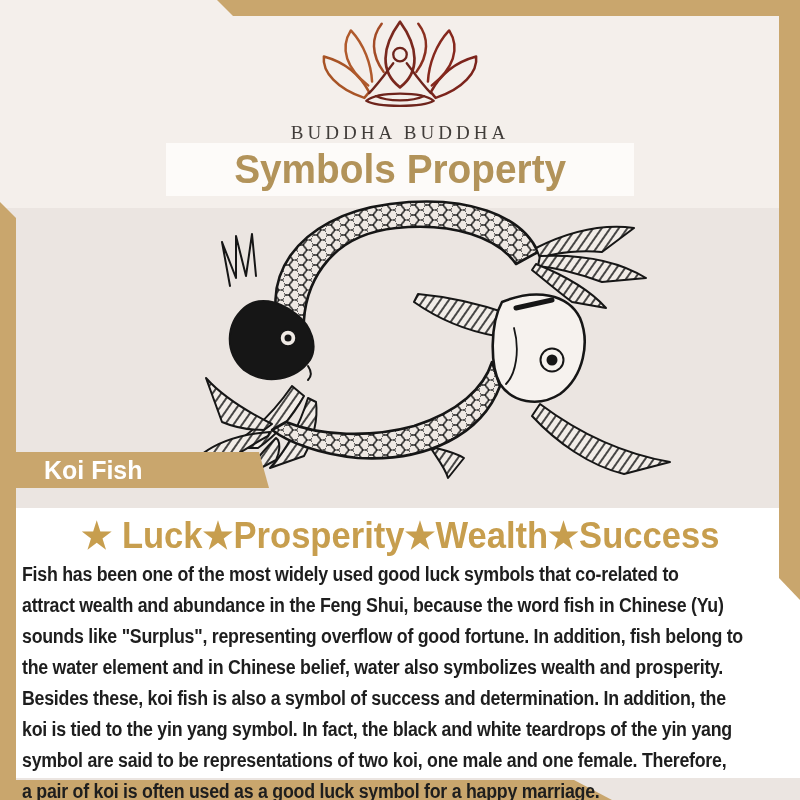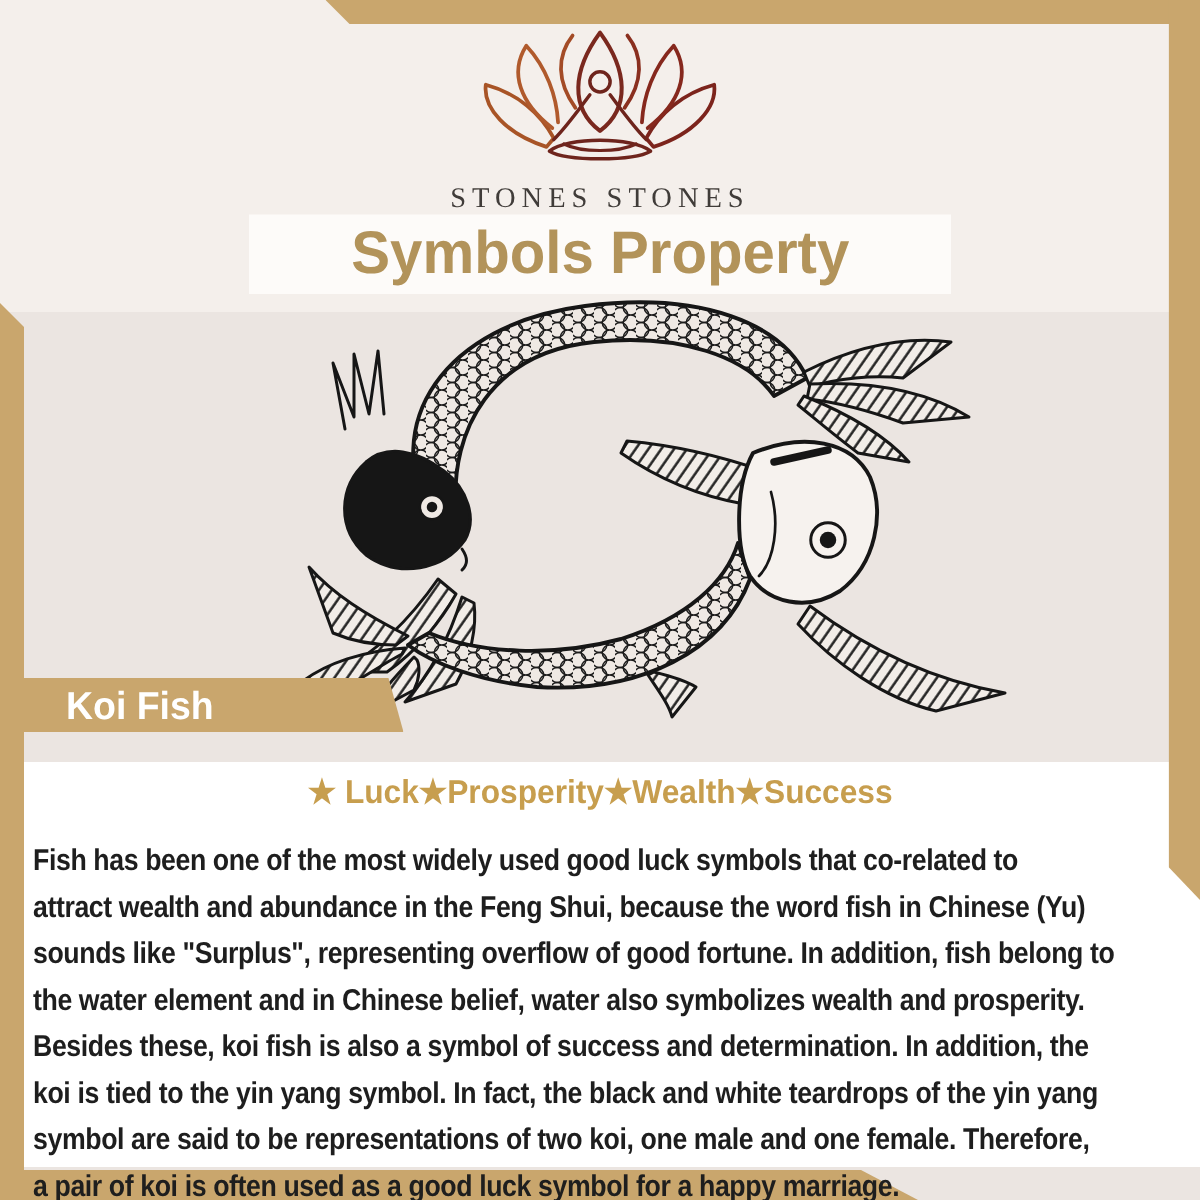--- a/index.html
+++ b/index.html
@@ -41,21 +41,21 @@
 
   
   .banner{position:absolute;left:0;top:452px;width:253px;height:36px;background:#c9a66d;
           clip-path:polygon(0px 0px,243px 0px,253px 36px,0px 36px);
           display:flex;align-items:center;margin-left:16px;}
   .banner-label{margin-left:28px;font-weight:bold;font-size:26px;color:#ffffff;
                 display:inline-block;transform:scaleX(.96);transform-origin:left center;}
 
   
   .keywords{position:absolute;left:0;top:515px;width:800px;text-align:center;
-            font-weight:bold;font-size:22px;color:#c79e4e;white-space:nowrap;}
+            font-weight:bold;font-size:36px;color:#c79e4e;white-space:nowrap;}
   .keywords span{display:inline-block;transform:scaleX(.96);}
   .body-text{position:absolute;left:22px;top:559px;width:778px;color:#1e1e1e;}
   .body-line{white-space:nowrap;font-weight:bold;font-size:20px;line-height:31px;
              letter-spacing:-.3px;transform:scaleX(.89);transform-origin:left center;}
 </style>
 </head>
 <body>
 
 <div class="page">
 
@@ -78,21 +78,21 @@
 
       <path d="M 85 6 C 66 32, 64 58, 85 74 C 106 58, 104 32, 85 6 Z" stroke="#7a281e" stroke-width="2.8"></path>
 
       <circle cx="85" cy="40" r="7" stroke="#6e241c" stroke-width="2.4"></circle>
       <path d="M 78 49 C 69 61, 62 71, 53 80" stroke="#6e241c" stroke-width="2.4"></path>
       <path d="M 92 49 C 101 61, 108 71, 117 80" stroke="#6e241c" stroke-width="2.4"></path>
       <path d="M 50 88 C 62 78, 108 78, 120 88 C 108 95, 62 95, 50 88 Z" stroke="#6e241c" stroke-width="2.4"></path>
       <path d="M 60 83 C 72 89, 98 89, 110 83" stroke="#6e241c" stroke-width="2.2"></path>
     </g>
   </svg>
-  <div class="brand">STONES STONES</div>
+  <div class="brand">BUDDHA BUDDHA</div>
 
   <div class="sec-strip">
     <div class="title-box">
       <span class="page-title">Symbols Property</span>
     </div>
   </div>
 
   <svg class="koi" viewBox="0 0 560 290">
     <defs>
       <pattern id="scales" width="14" height="10" patternUnits="userSpaceOnUse">

